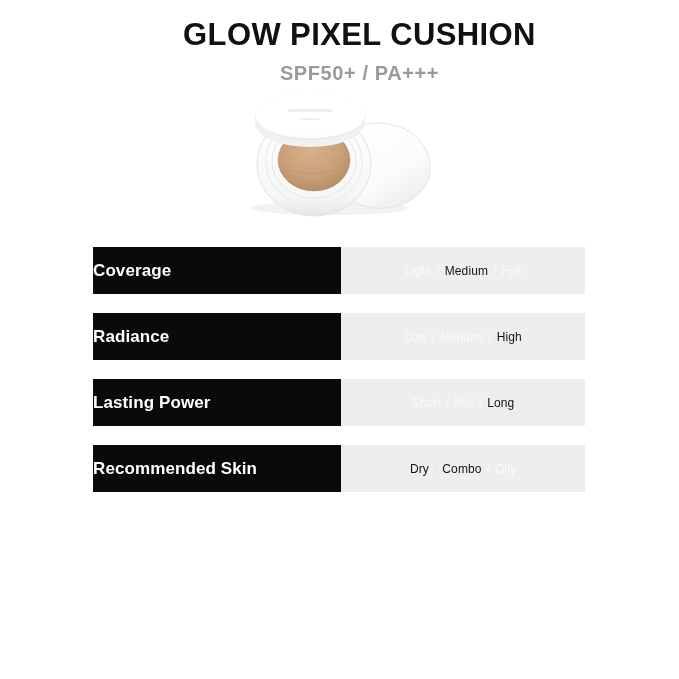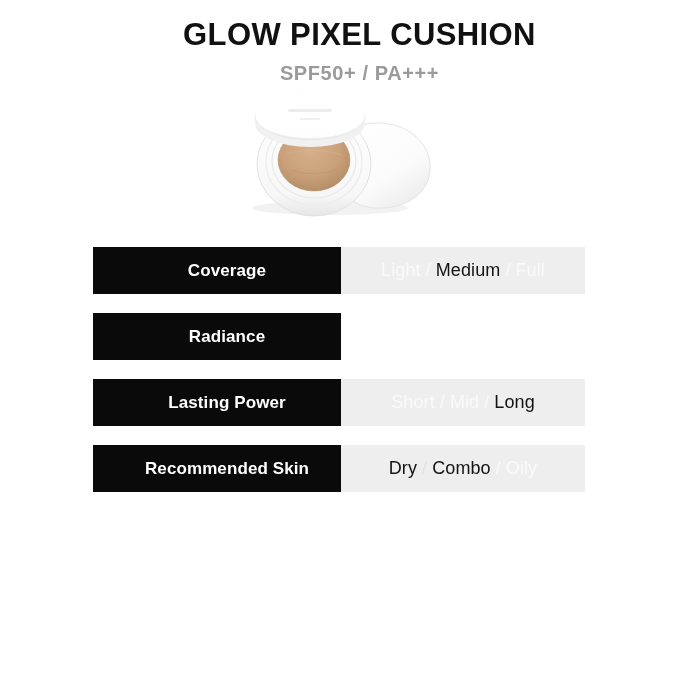--- a/index.html
+++ b/index.html
@@ -75,34 +75,33 @@
   }
   .spec-row:last-child {
     margin-bottom: 0;
   }
   .spec-label {
     width: 248px;
     background: #0a0a0a;
     color: #ffffff;
     display: flex;
     align-items: center;
-    padding-left: 20px;
+    padding-left: 0;
     box-sizing: border-box;
     font-size: 17px;
     font-weight: bold;
     letter-spacing: 0.1px;
-    justify-content: center;
   }
   .spec-values {
     flex: 1;
     background: #eeeeee;
     display: flex;
     align-items: center;
     justify-content: center;
-    font-size: 18px;
+    font-size: 12px;
     letter-spacing: 0.1px;
     white-space: nowrap;
   }
   .opt {
     font-weight: normal;
   }
   .opt.active {
     color: #131313;
   }
   .opt.inactive {
@@ -192,20 +191,27 @@
         <span class="opt inactive">Full</span>
       </div>
     </div>
 
 
 
     <div class="spec-row">
       <div class="spec-label">
         <span>Radiance</span>
       </div>
+      <div class="spec-values">
+        <span class="opt inactive">Low</span>
+        <span class="sep dim">/</span>
+        <span class="opt inactive">Medium</span>
+        <span class="sep dim">/</span>
+        <span class="opt active">High</span>
+      </div>
     </div>
 
     <div class="spec-row">
       <div class="spec-label">
         <span>Lasting Power</span>
       </div>
       <div class="spec-values">
         <span class="opt inactive">Short</span>
         <span class="sep dim">/</span>
         <span class="opt inactive">Mid</span>

